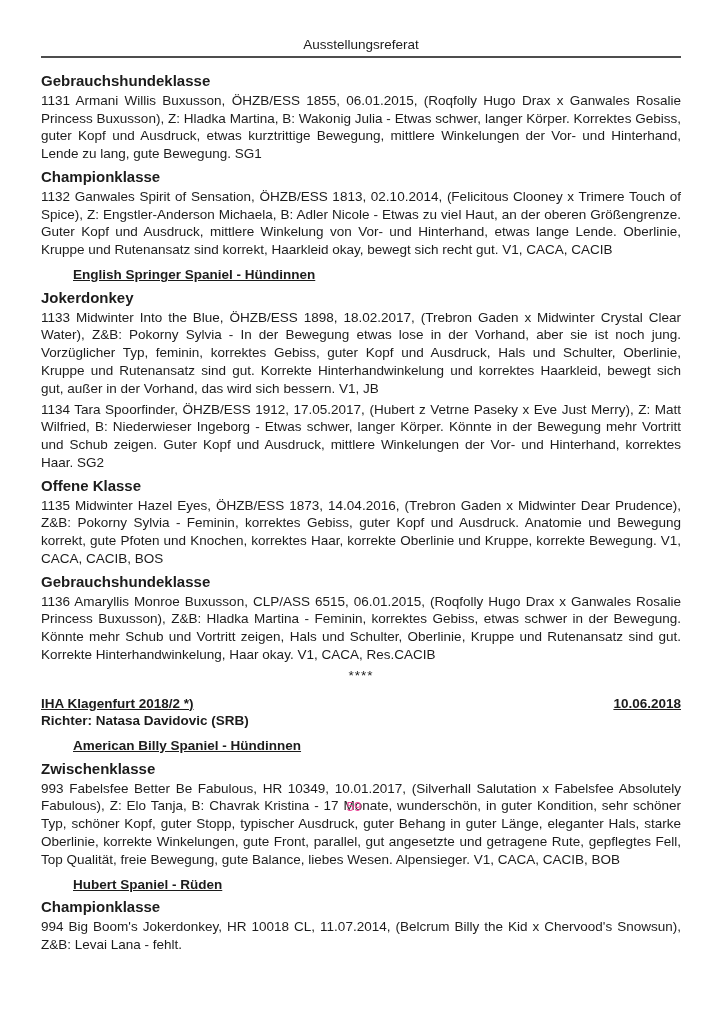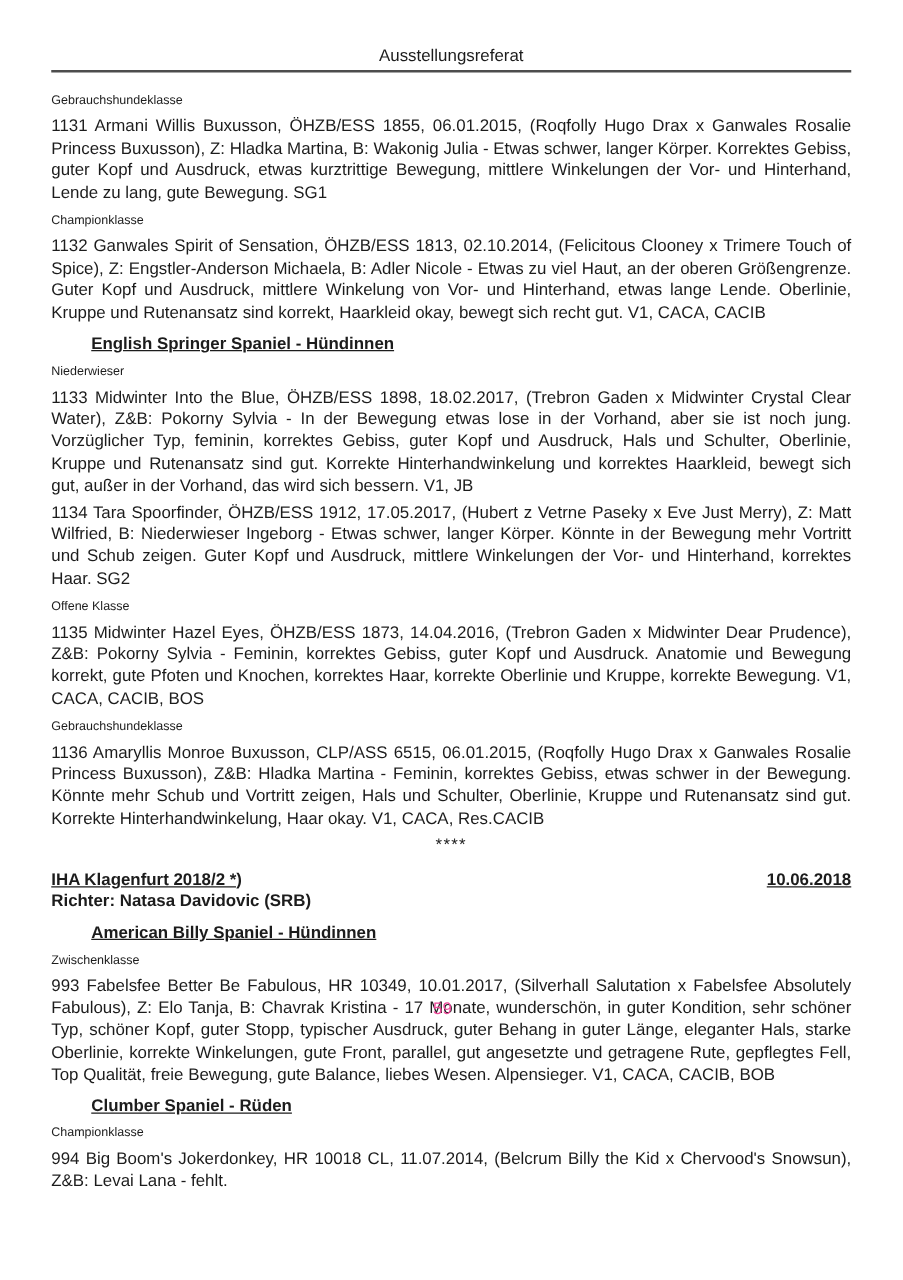--- a/index.html
+++ b/index.html
@@ -17,21 +17,21 @@
     background: #ffffff;
   }
   .doc-header { text-align: center; font-size: 13.5px; line-height: 17px; }
   .doc-title { padding-bottom: 3px; }
   .header-rule { border: 0; border-top: 2px solid #4d4d4d; height: 0; }
   .doc-subtitle { padding-top: 3px; }
 
   .content { margin-top: 14px; font-size: 13.5px; line-height: 17.8px; }
 
   .class-heading {
-    font-weight: normal; font-size: 10px;
+    font-weight: bold; font-size: 15px;
     margin: 5px 0 2px 0;
   }
   .breed-heading {
     font-weight: bold; font-size: 13.5px;
     text-decoration: underline;
     margin: 7px 0 3px 0;
     padding-left: 32px;
   }
   .entry {
     text-align: justify;
@@ -72,21 +72,21 @@
   </div>
 
   <div class="content">
     <p class="class-heading">Gebrauchshundeklasse</p>
     <p class="entry">1131 Armani Willis Buxusson, ÖHZB/ESS 1855, 06.01.2015, (Roqfolly Hugo Drax x Ganwales Rosalie Princess Buxusson), Z: Hladka Martina, B: Wakonig Julia - Etwas schwer, langer Körper. Korrektes Gebiss, guter Kopf und Ausdruck, etwas kurztrittige Bewegung, mittlere Winkelungen der Vor- und Hinterhand, Lende zu lang, gute Bewegung. SG1</p>
 
     <p class="class-heading">Championklasse</p>
     <p class="entry">1132 Ganwales Spirit of Sensation, ÖHZB/ESS 1813, 02.10.2014, (Felicitous Clooney x Trimere Touch of Spice), Z: Engstler-Anderson Michaela, B: Adler Nicole - Etwas zu viel Haut, an der oberen Größengrenze. Guter Kopf und Ausdruck, mittlere Winkelung von Vor- und Hinterhand, etwas lange Lende. Oberlinie, Kruppe und Rutenansatz sind korrekt, Haarkleid okay, bewegt sich recht gut. V1, CACA, CACIB</p>
 
     <p class="breed-heading">English Springer Spaniel - Hündinnen</p>
-    <p class="class-heading">Niederwieser</p>
+    <p class="class-heading">Jokerdonkey</p>
     <p class="entry">1133 Midwinter Into the Blue, ÖHZB/ESS 1898, 18.02.2017, (Trebron Gaden x Midwinter Crystal Clear Water), Z&amp;B: Pokorny Sylvia - In der Bewegung etwas lose in der Vorhand, aber sie ist noch jung. Vorzüglicher Typ, feminin, korrektes Gebiss, guter Kopf und Ausdruck, Hals und Schulter, Oberlinie, Kruppe und Rutenansatz sind gut. Korrekte Hinterhandwinkelung und korrektes Haarkleid, bewegt sich gut, außer in der Vorhand, das wird sich bessern. V1, JB</p>
     <p class="entry">1134 Tara Spoorfinder, ÖHZB/ESS 1912, 17.05.2017, (Hubert z Vetrne Paseky x Eve Just Merry), Z: Matt Wilfried, B: Niederwieser Ingeborg - Etwas schwer, langer Körper. Könnte in der Bewegung mehr Vortritt und Schub zeigen. Guter Kopf und Ausdruck, mittlere Winkelungen der Vor- und Hinterhand, korrektes Haar. SG2</p>
 
     <p class="class-heading">Offene Klasse</p>
     <p class="entry">1135 Midwinter Hazel Eyes, ÖHZB/ESS 1873, 14.04.2016, (Trebron Gaden x Midwinter Dear Prudence), Z&amp;B: Pokorny Sylvia - Feminin, korrektes Gebiss, guter Kopf und Ausdruck. Anatomie und Bewegung korrekt, gute Pfoten und Knochen, korrektes Haar, korrekte Oberlinie und Kruppe, korrekte Bewegung. V1, CACA, CACIB, BOS</p>
 
     <p class="class-heading">Gebrauchshundeklasse</p>
     <p class="entry">1136 Amaryllis Monroe Buxusson, CLP/ASS 6515, 06.01.2015, (Roqfolly Hugo Drax x Ganwales Rosalie Princess Buxusson), Z&amp;B: Hladka Martina - Feminin, korrektes Gebiss, etwas schwer in der Bewegung. Könnte mehr Schub und Vortritt zeigen, Hals und Schulter, Oberlinie, Kruppe und Rutenansatz sind gut. Korrekte Hinterhandwinkelung, Haar okay. V1, CACA, Res.CACIB</p>
 
     <p class="separator">****</p>
@@ -94,20 +94,20 @@
     <div class="event-line">
       <span>IHA Klagenfurt 2018/2 *)</span>
       <span>10.06.2018</span>
     </div>
     <p class="plain-line">Richter: Natasa Davidovic (SRB)</p>
 
     <p class="breed-heading">American Billy Spaniel - Hündinnen</p>
     <p class="class-heading">Zwischenklasse</p>
     <p class="entry">993 Fabelsfee Better Be Fabulous, HR 10349, 10.01.2017, (Silverhall Salutation x Fabelsfee Ab­solutely Fabulous), Z: Elo Tanja, B: Chavrak Kristina - 17 Monate, wunderschön, in guter Kondition, sehr schöner Typ, schöner Kopf, guter Stopp, typischer Ausdruck, guter Behang in guter Länge, eleganter Hals, starke Oberlinie, korrekte Winkelungen, gute Front, parallel, gut angesetzte und getragene Rute, gepflegtes Fell, Top Qualität, freie Bewegung, gute Balance, liebes Wesen. Al­pensieger. V1, CACA, CACIB, BOB</p>
 
-    <p class="breed-heading">Clumber Spaniel - Rüden</p>
+    <p class="breed-heading">Hubert Spaniel - Rüden</p>
     <p class="class-heading">Championklasse</p>
     <p class="entry">994 Big Boom's Jokerdonkey, HR 10018 CL, 11.07.2014, (Belcrum Billy the Kid x Chervood's Snowsun), Z&amp;B: Levai Lana - fehlt.</p>
   </div>
 
   <div class="page-number">59</div>
 
 </div>
 
 </body></html>

